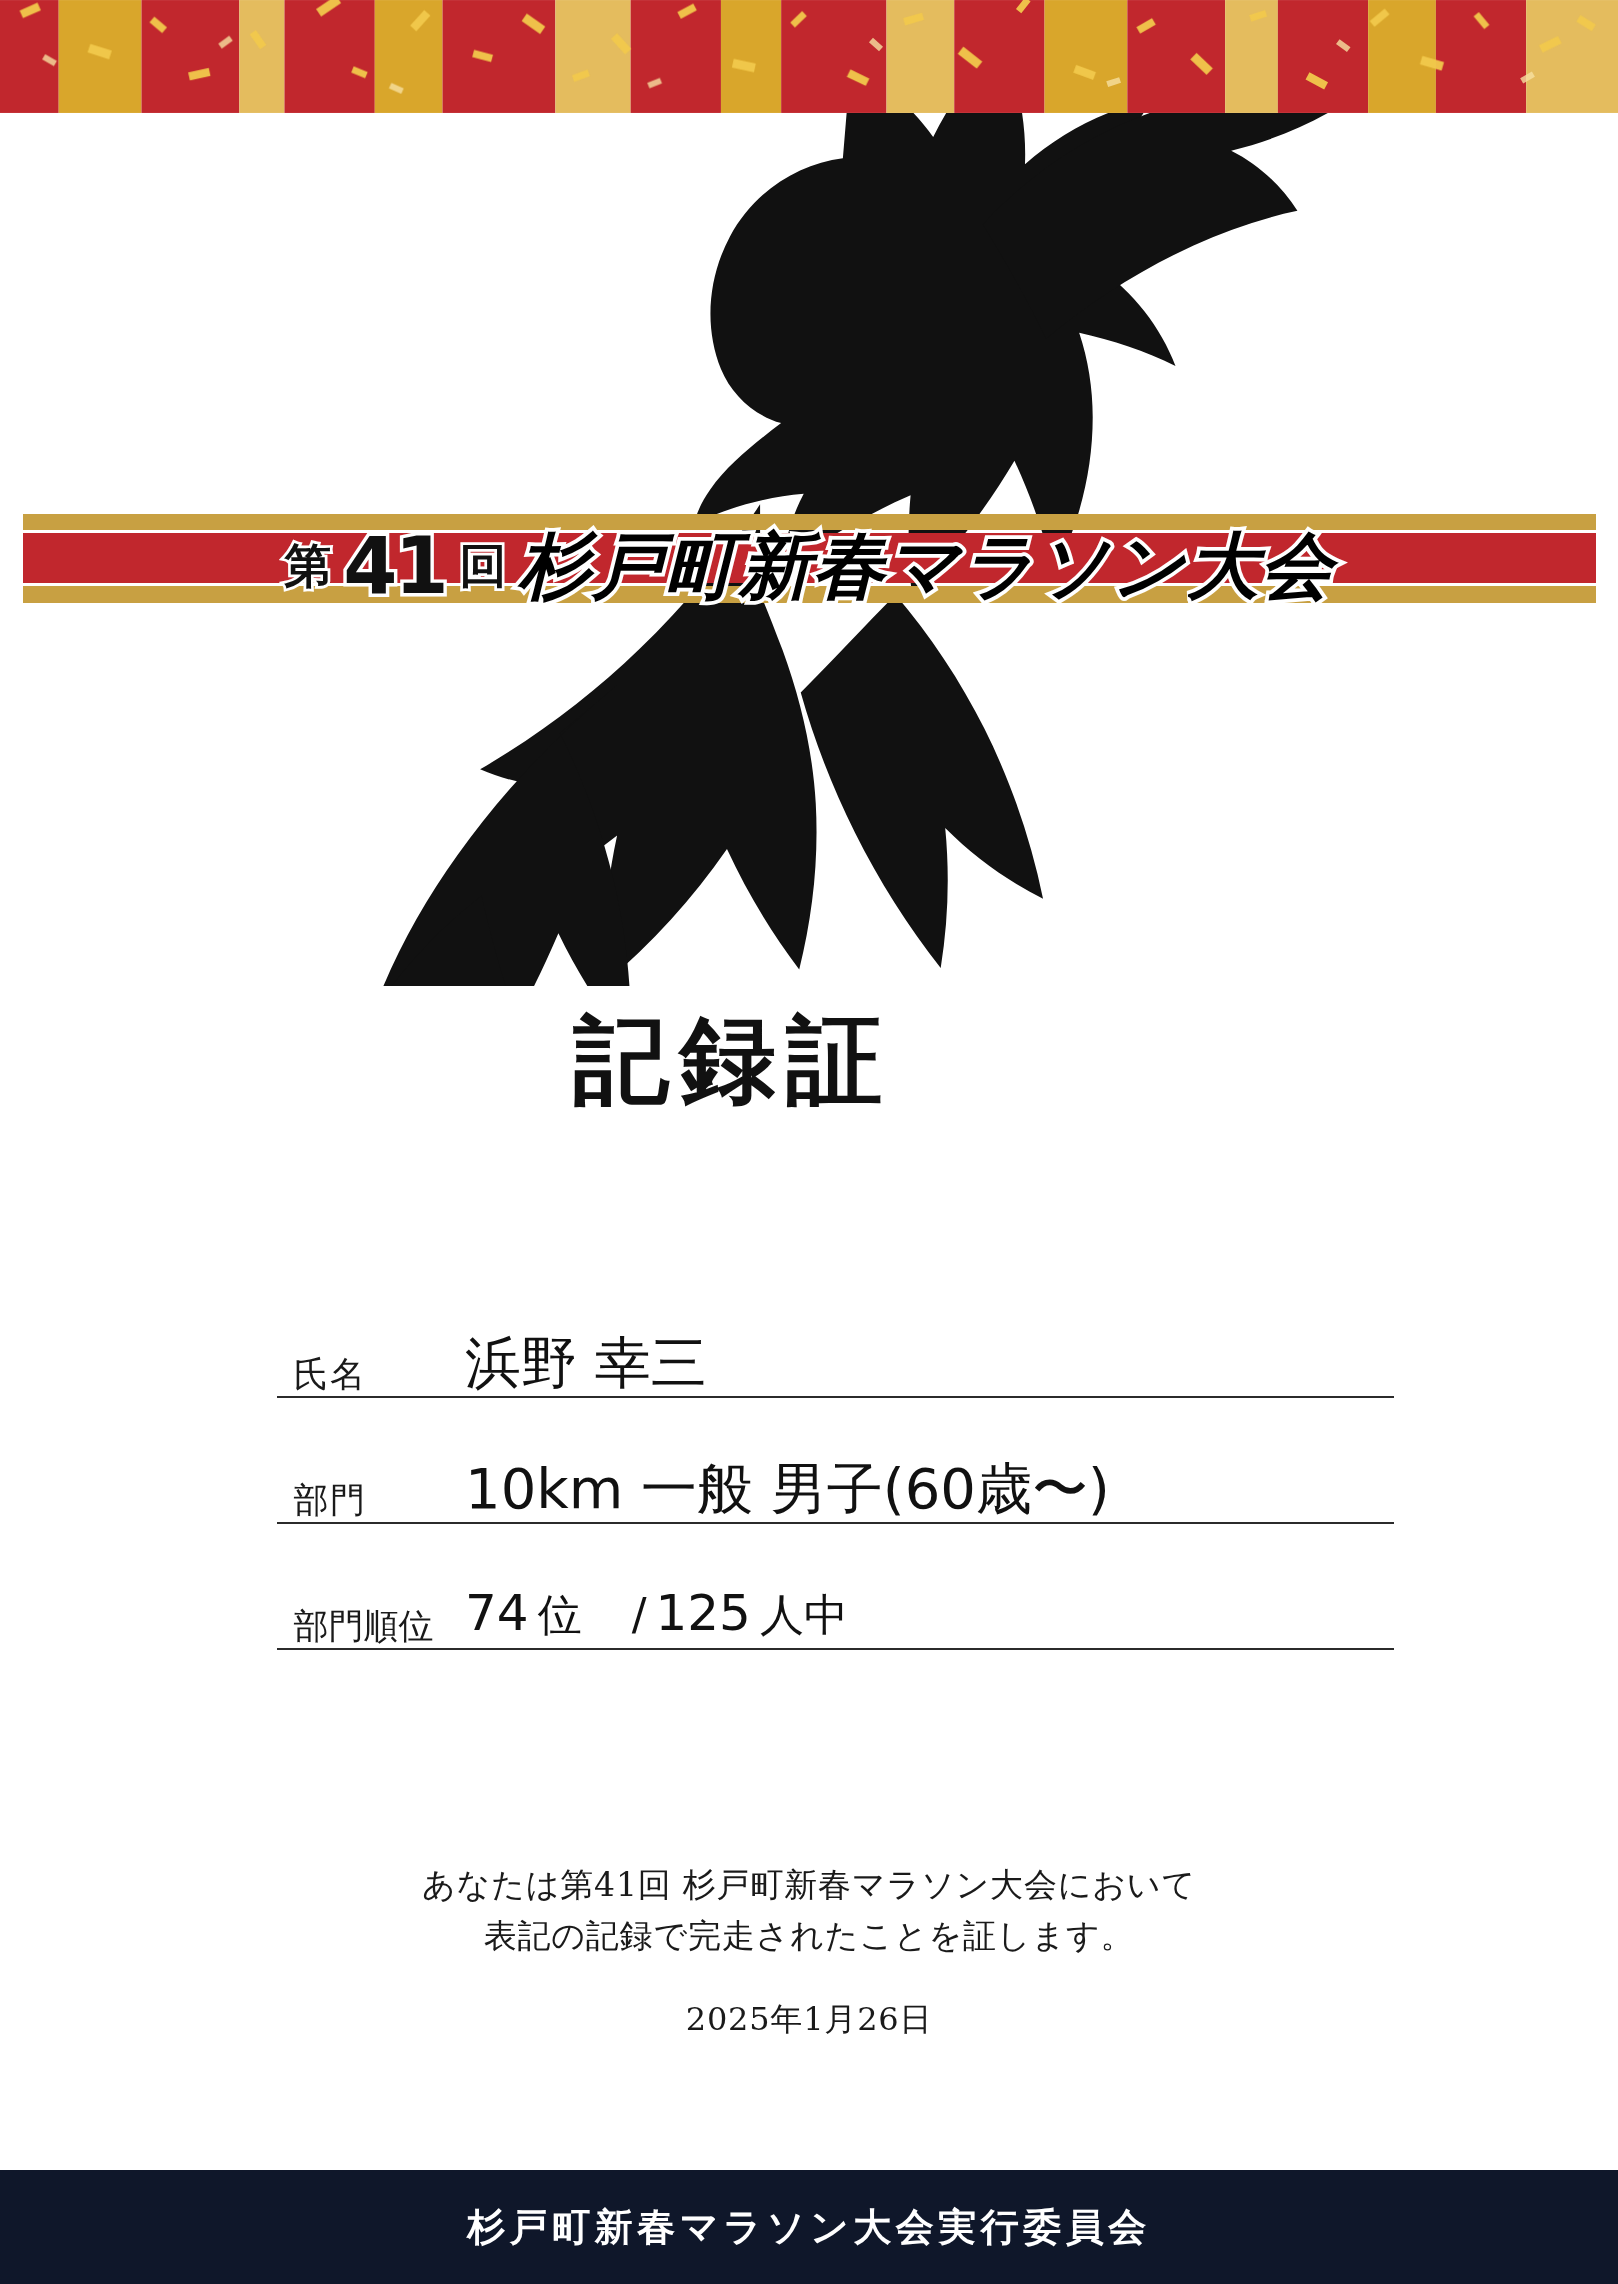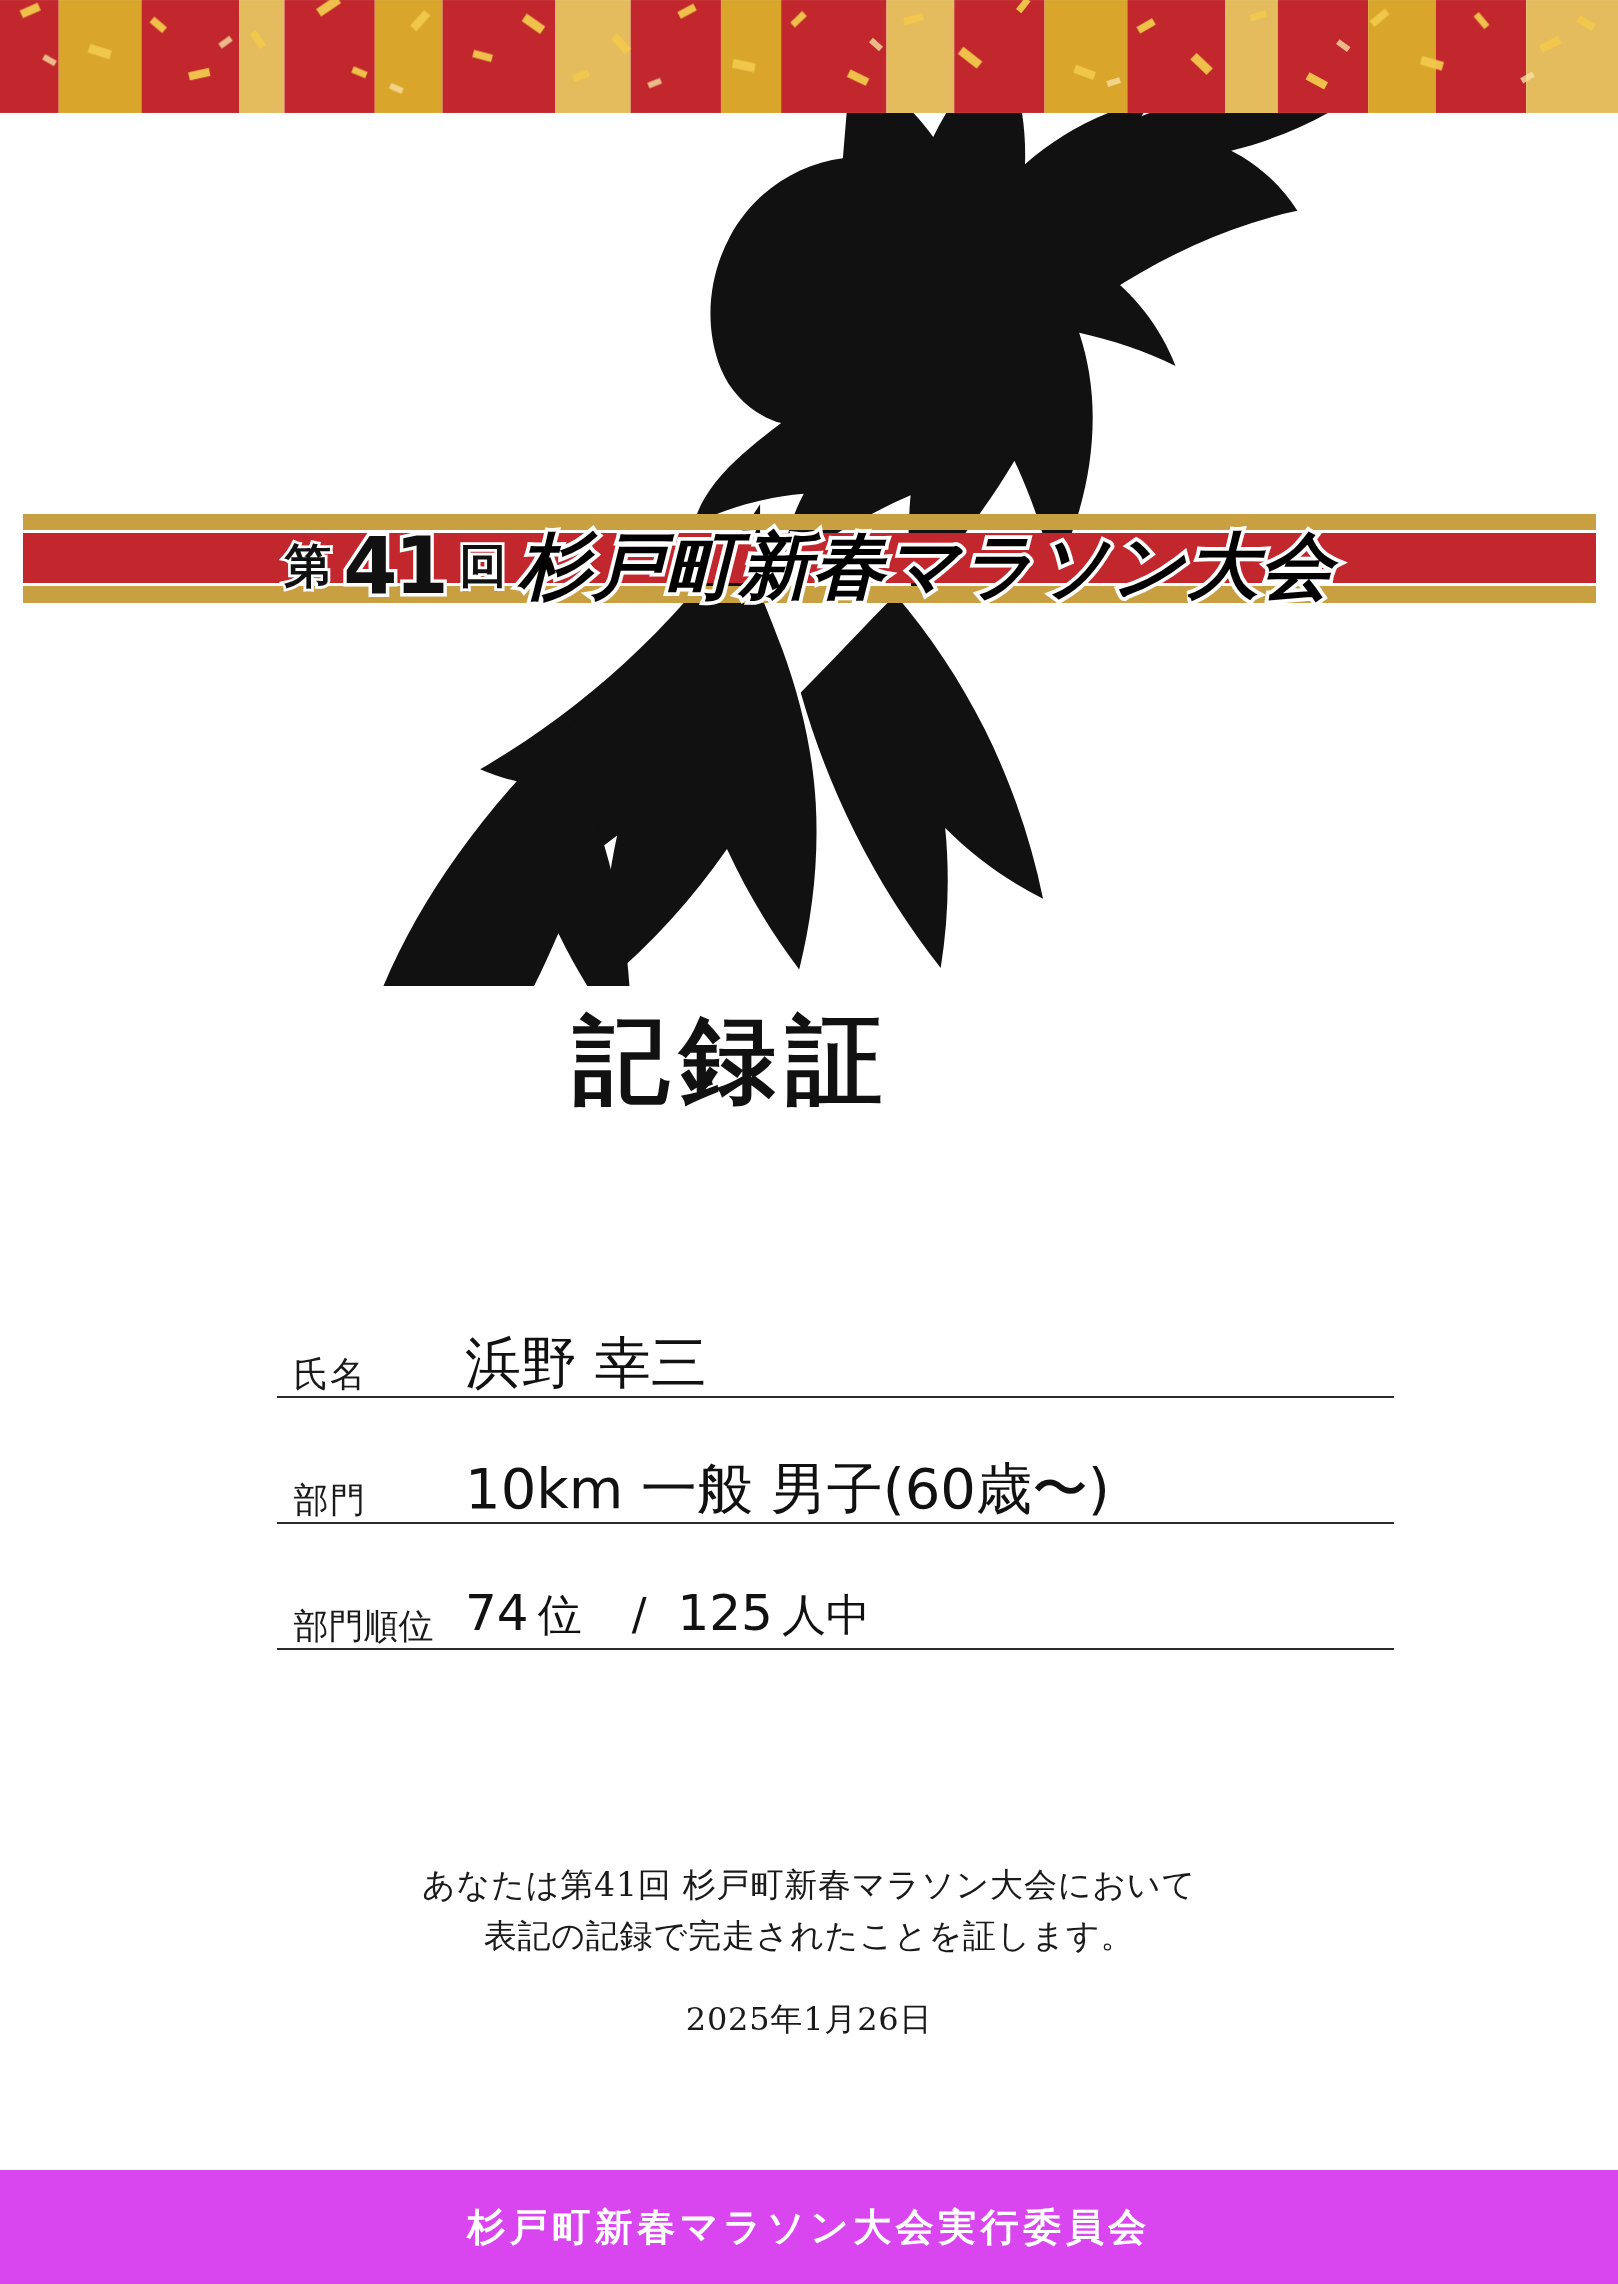--- a/index.html
+++ b/index.html
@@ -147,21 +147,21 @@
     align-items: baseline;
     gap: 0;
     font-family: "DejaVu Sans", "Liberation Sans", sans-serif;
     font-size: 50px;
     color: #111;
     white-space: nowrap;
   }
   .rank-value .num { font-size: 50px; }
   .rank-value .unit { font-size: 44px; margin-left: 9px; }
   .rank-value .sep { font-size: 44px; margin-left: 50px; }
-  .rank-value .total { font-size: 50px; margin-left: 31px; }
+  .rank-value .total { font-size: 50px; margin-left: 9px; }
   .rank-value .people { font-size: 44px; margin-left: 9px; }
 
   
   .statement {
     position: absolute;
     top: 1859px;
     left: 0;
     width: 1618px;
     text-align: center;
     font-family: "DejaVu Serif", "Liberation Serif", serif;
@@ -183,21 +183,21 @@
     letter-spacing: 0.8px;
   }
 
   
   .footer-bar {
     position: absolute;
     left: 0;
     bottom: 0;
     width: 1618px;
     height: 114px;
-    background: #d946ef;
+    background: #0f172a;
     display: flex;
     align-items: center;
     justify-content: center;
   }
   .footer-text {
     font-family: "DejaVu Serif", "Liberation Serif", serif;
     font-weight: bold;
     font-size: 38px;
     color: #ffffff;
     letter-spacing: 4.5px;

